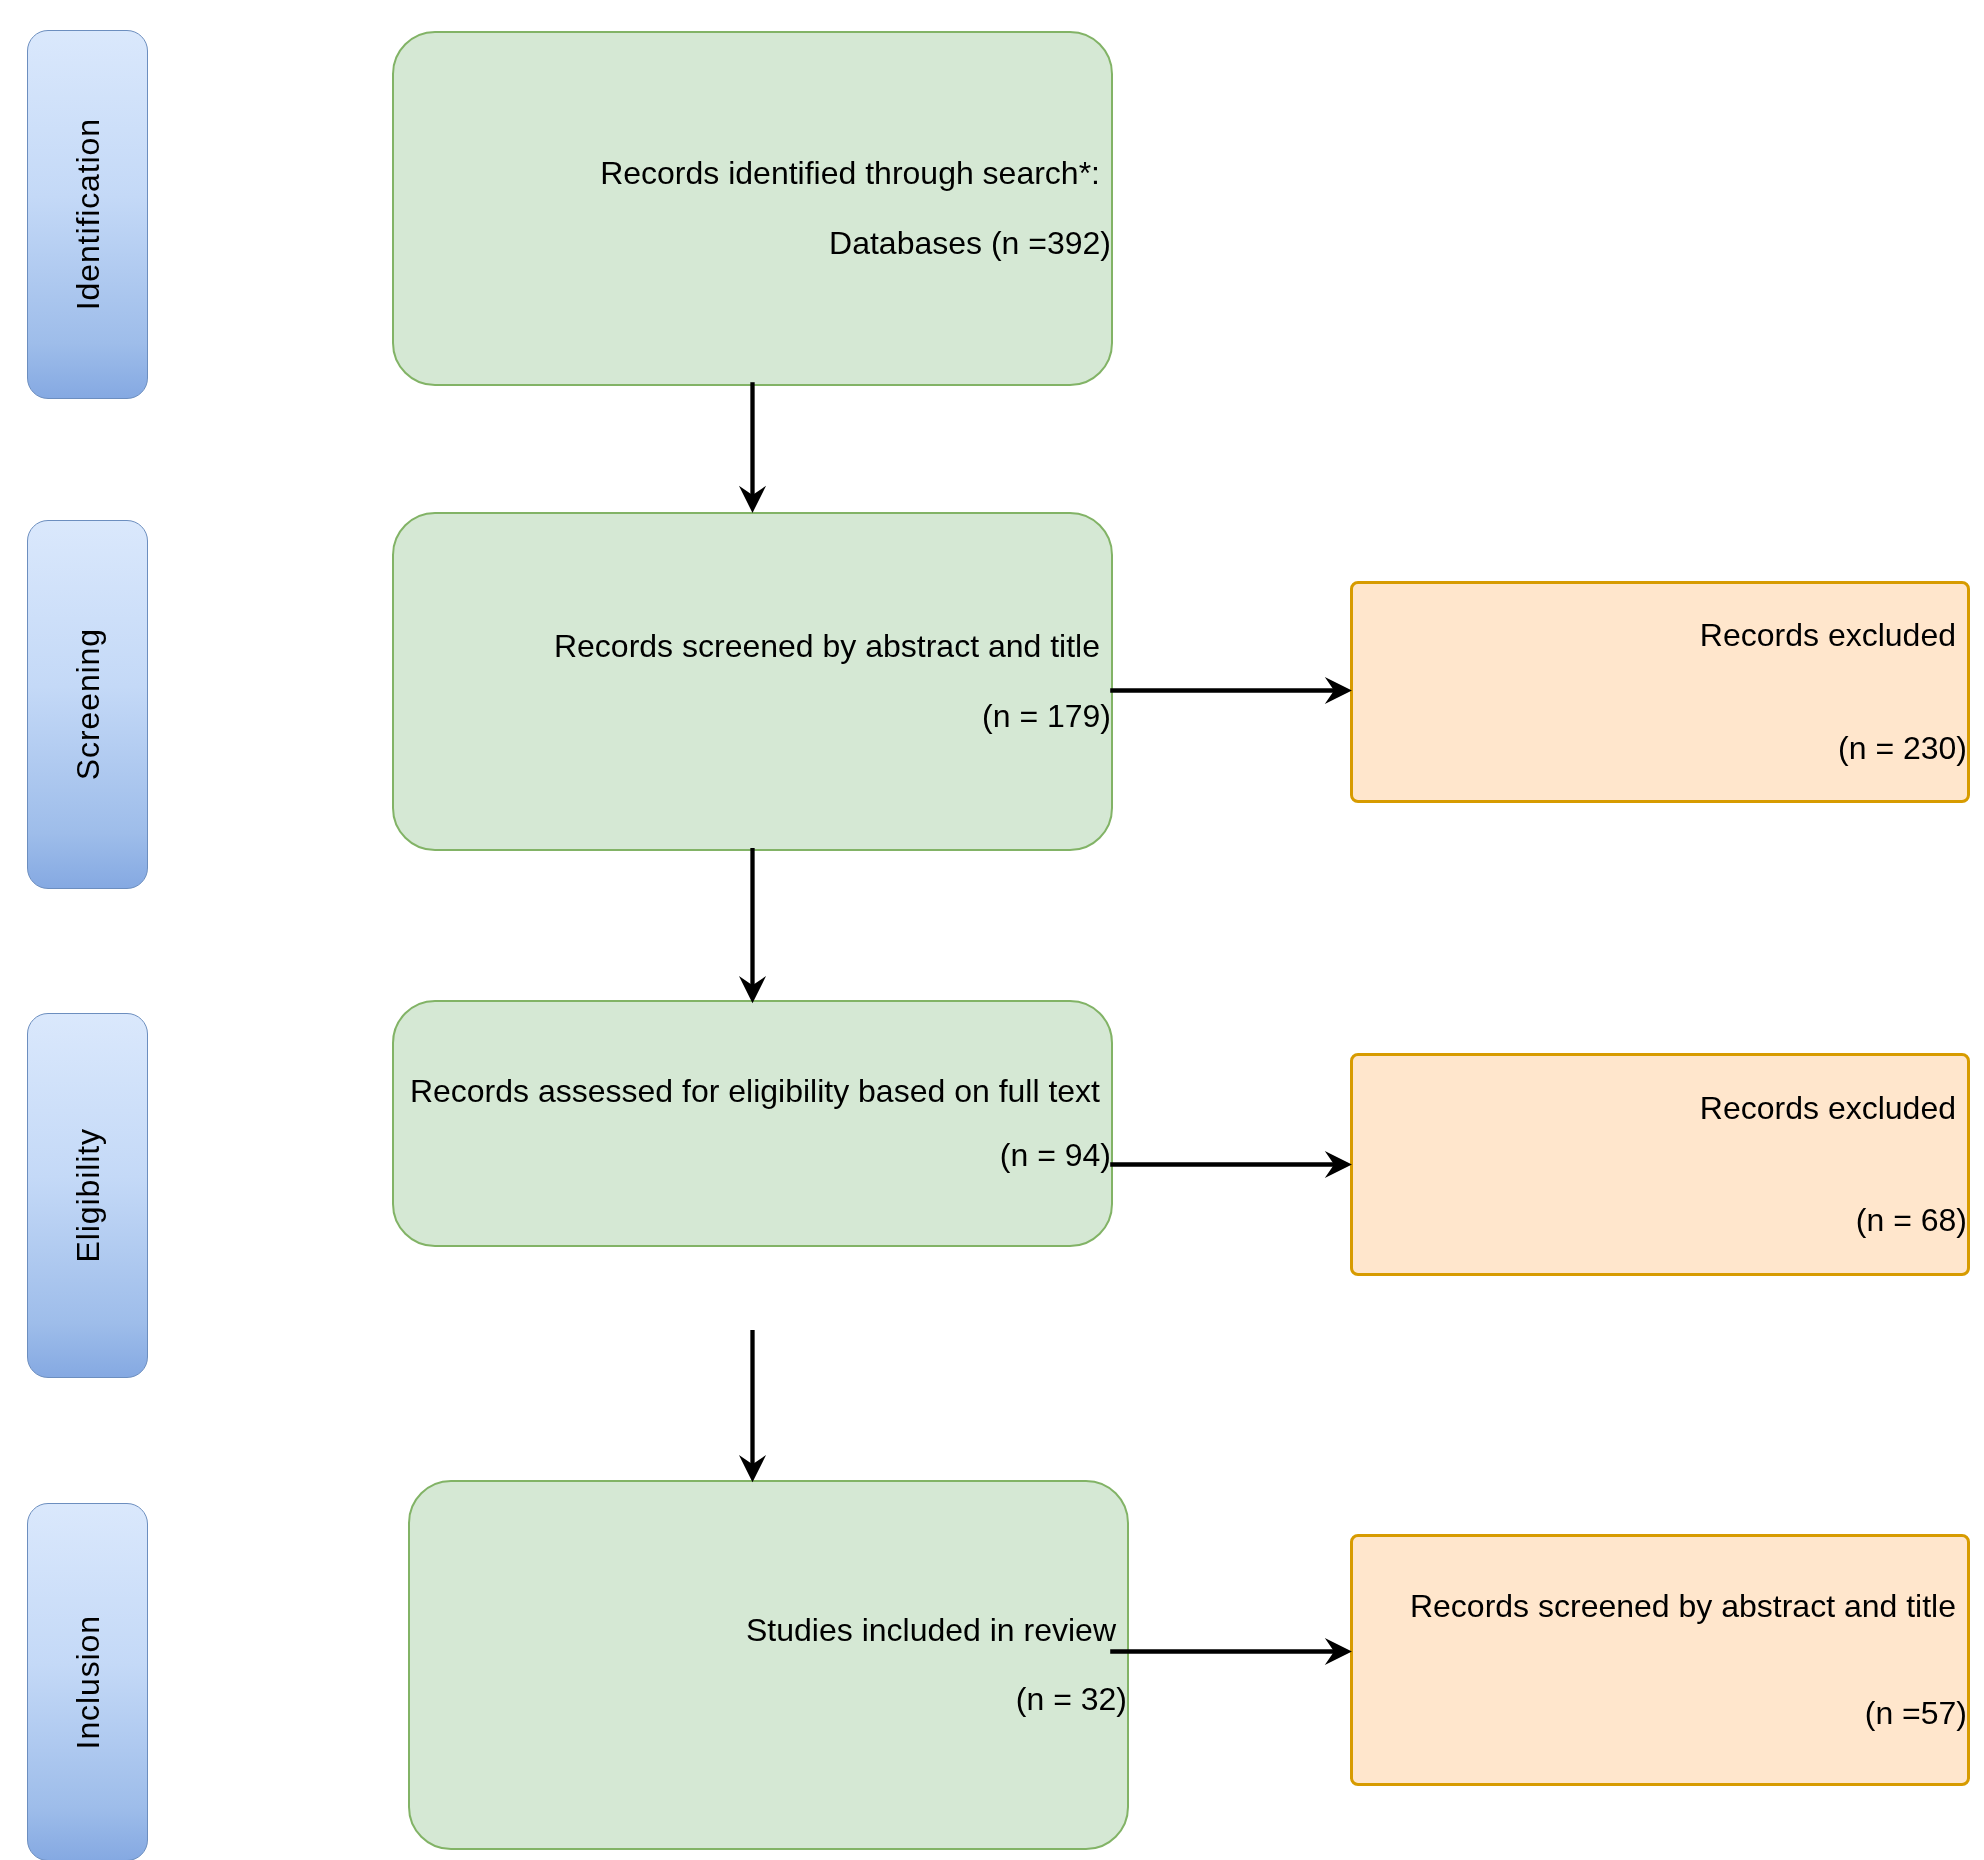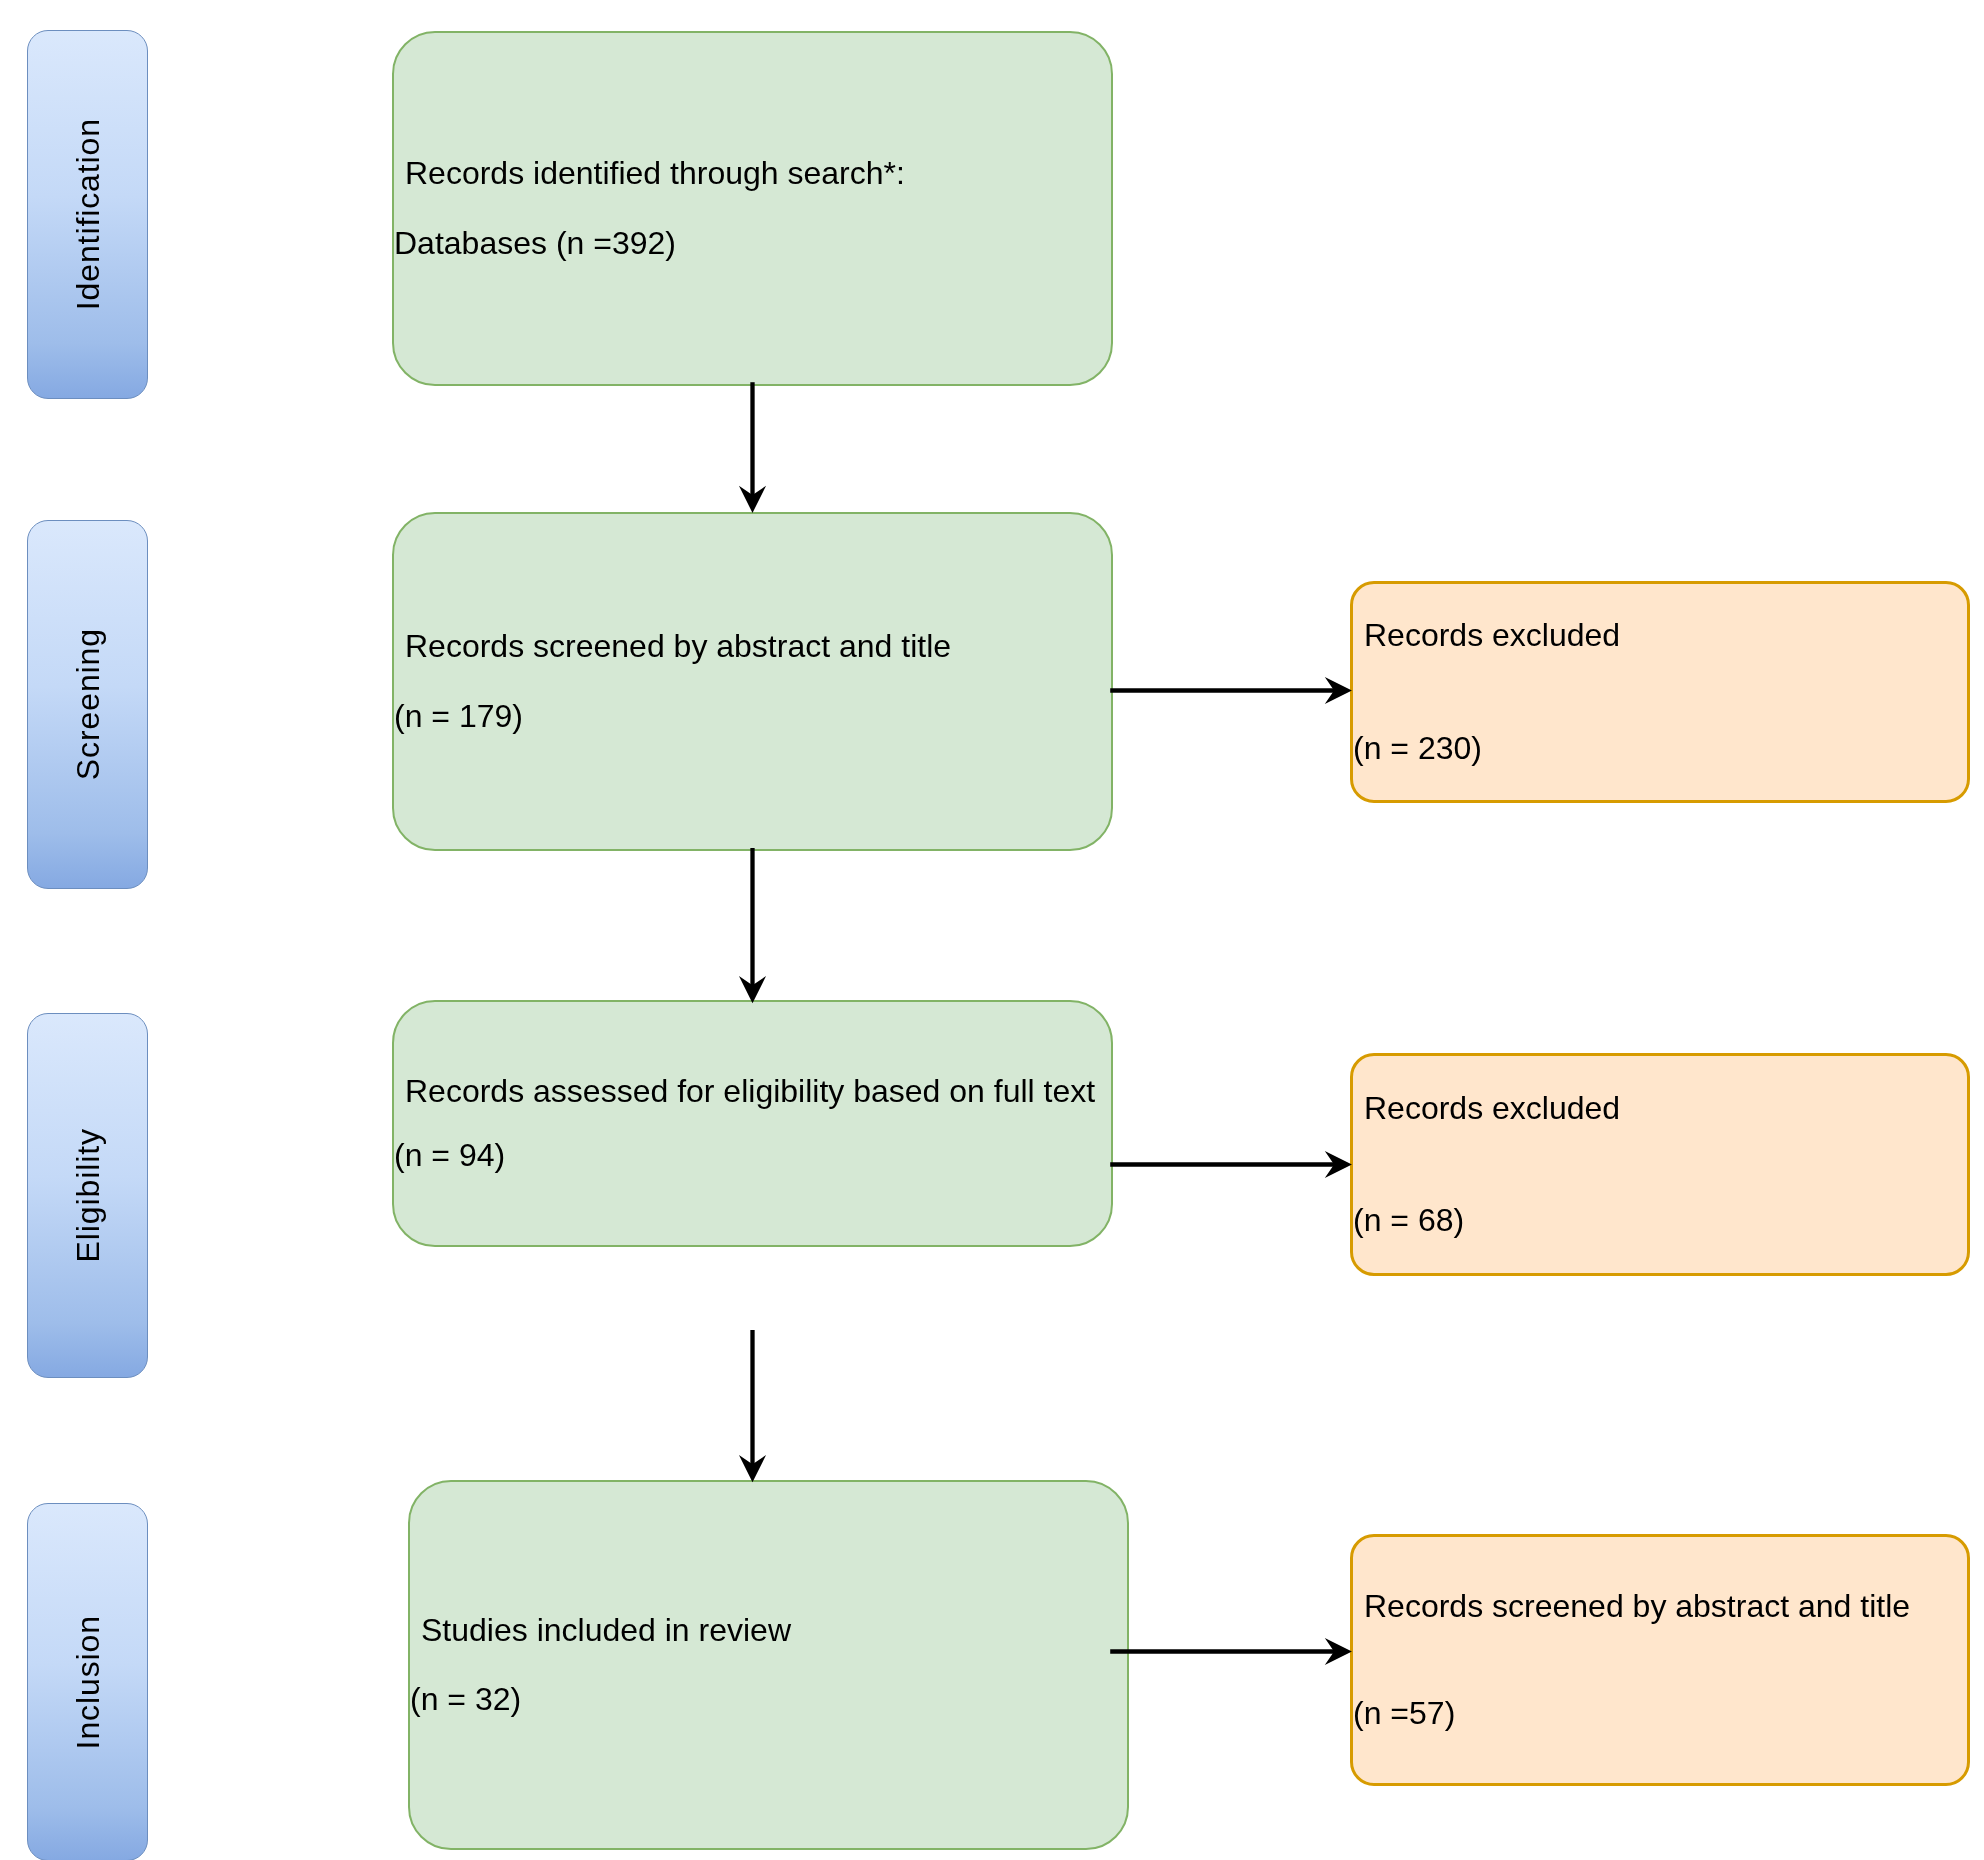--- a/index.html
+++ b/index.html
@@ -40,36 +40,36 @@
     white-space: nowrap;
     line-height: 1;
   }
 
   
   .flow-box {
     position: absolute;
     box-sizing: border-box;
     display: flex;
     flex-direction: column;
-    align-items: flex-start;
+    align-items: flex-end;
     justify-content: center;
     text-align: center;
     color: #000000;
     font-size: 32px;
     line-height: 1.22;
   }
   .flow-box.green {
     background: #d5e8d4;
     border: 2.5px solid #82b366;
     border-radius: 43px;
   }
   .flow-box.orange {
     background: #ffe6cc;
     border: 3.1px solid #d79b00;
-    border-radius: 24px;
+    border-radius: 8px;
     gap: 43px;
   }
   .flow-box .line-main {
     padding: 0 11px;
   }
   .flow-box .line-count {
     margin-top: 30px;
   }
   .flow-box.tight .line-count {
     margin-top: 24px;

